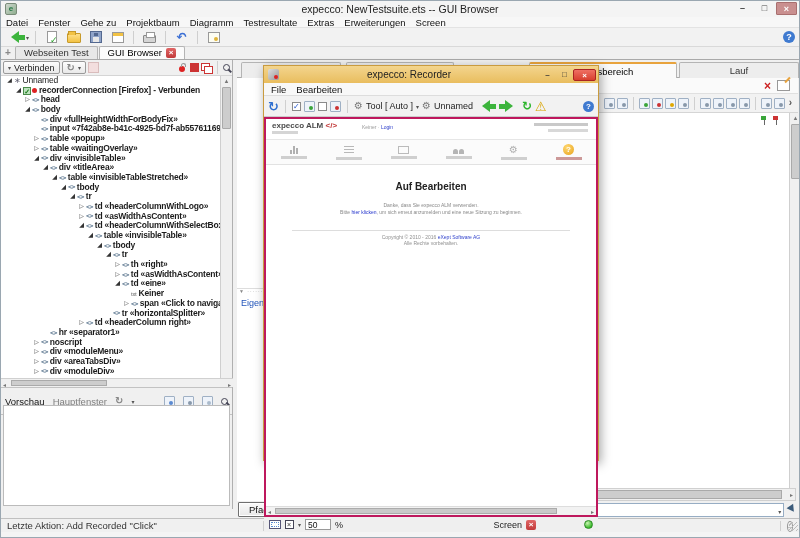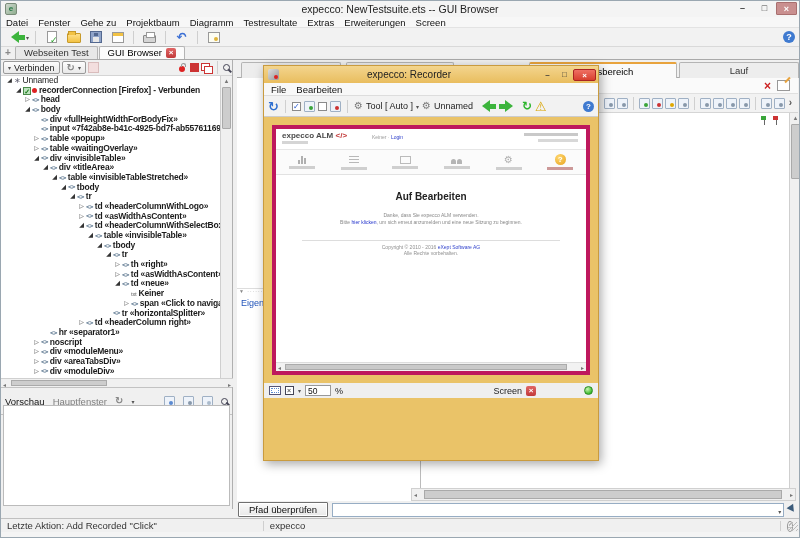--- a/index.html
+++ b/index.html
@@ -132,21 +132,21 @@
   .recorder{position:absolute;left:262px;top:64px;width:336px;height:396px;background:#eac368;border:1px solid #c99b3f;box-shadow:2px 3px 10px rgba(0,0,0,.35);z-index:10;}
   .rec-title{height:17px;display:flex;align-items:center;padding:0 2px 0 4px;background:linear-gradient(#f3d58e,#e9bd5e);}
   .rec-title .t{flex:1;text-align:center;font-size:10px;color:#222;}
   .rec-ico{width:11px;height:11px;border-radius:2px;background:linear-gradient(135deg,#ddd,#999);position:relative;}
   .rec-ico:after{content:"";position:absolute;right:1px;bottom:1px;width:4px;height:4px;border-radius:50%;background:#d22;}
   .rec-wbtn{width:17px;height:12px;text-align:center;font:bold 8px/11px "Liberation Sans",sans-serif;color:#333;}
   .rec-wbtn.close{background:linear-gradient(#ef7063,#d8402f);border:1px solid #a22;border-radius:2px;color:#fff;width:23px;}
   .rec-menu{height:13px;background:#f8f8f8;display:flex;font-size:9.5px;line-height:13px;color:#111;border-bottom:1px solid #ddd;padding-left:2px;}
   .rec-menu span{padding:0 5px;}
   .rec-toolbar{height:21px;background:#f2f2f2;border-bottom:1px solid #ccc;display:flex;align-items:center;gap:3px;padding:0 4px;font-size:9px;color:#222;}
-  .rec-green{position:relative;margin:8px;height:250px;border:4px solid #be185d;background:#fff;overflow:hidden;}
+  .rec-green{position:relative;margin:0;height:400px;border:2px solid #be185d;background:#fff;overflow:hidden;}
   .page-header{height:21px;border-bottom:1px solid #e6e6e6;position:relative;}
   .brand{position:absolute;left:6px;top:3px;font:bold 8px/8px "Liberation Sans",sans-serif;color:#4a4a4a;}
   .brand .code{color:#c23a3a;font-weight:bold;}
   .brand-sub{position:absolute;left:6px;top:12px;width:26px;height:3px;background:#d5d5d5;}
   .hdr-center{position:absolute;left:96px;top:5px;font-size:5px;color:#999;}
   .hdr-center .lnk{color:#3344cc;}
   .hdr-right{position:absolute;right:8px;top:4px;text-align:right;}
   .hdr-right .l1{width:54px;height:3px;background:#c9c9c9;margin-bottom:3px;}
   .hdr-right .l2{width:40px;height:3px;background:#d8d8d8;margin-left:14px;}
   .page-tabs{height:25px;background:#fbfbfb;border-bottom:1px solid #e2e2e2;display:flex;}
@@ -372,21 +372,21 @@
           <span>th «right»</span>
         </div>
         <div class="tree-row" style="padding-left: 112px;">
           <span class="ar closed">▷</span>
           <span class="tagi">&lt;&gt;</span>
           <span>td «asWidthAsContent»</span>
         </div>
         <div class="tree-row" style="padding-left: 112px;">
           <span class="ar open">◢</span>
           <span class="tagi">&lt;&gt;</span>
-          <span>td «neue»</span>
+          <span>td «eine»</span>
         </div>
         <div class="tree-row" style="padding-left: 121px;">
           <span class="ar "></span>
           <span class="txti">txt</span>
           <span>Keiner</span>
         </div>
         <div class="tree-row" style="padding-left: 121px;">
           <span class="ar closed">▷</span>
           <span class="tagi">&lt;&gt;</span>
           <span>span «Click to navigate to the lo</span>

